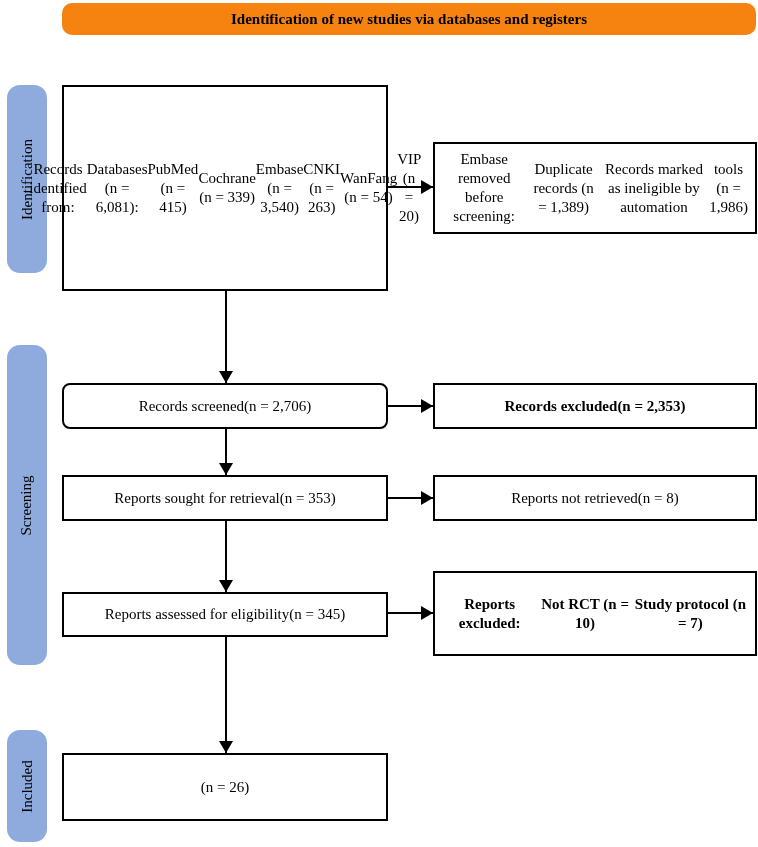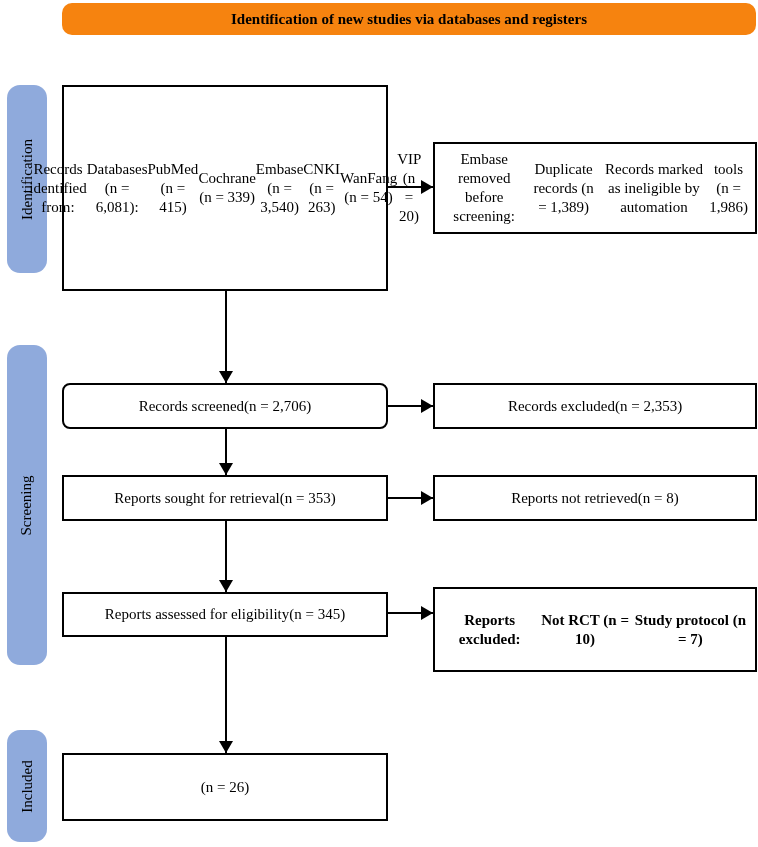--- a/index.html
+++ b/index.html
@@ -124,41 +124,41 @@
       <div>Duplicate records (n = 1,389)</div>
       <div>Records marked as ineligible by automation</div>
       <div>tools (n = 1,986)</div>
     </div>
 
   <div class="box" style="left:62px; top:383px; width:326px; height:46px;border-radius:8px;">
       <div>Records screened</div>
       <div>(n = 2,706)</div>
     </div>
 
-  <div class="box" style="left:433px; top:383px; width:324px; height:46px;">
+  <div class="box" style="left:433px; top:383px; width:324px; height:46px;font-weight:bold;">
       <div>Records excluded</div>
       <div>(n = 2,353)</div>
     </div>
 
   <div class="box" style="left:62px; top:475px; width:326px; height:46px;">
       <div>Reports sought for retrieval</div>
       <div>(n = 353)</div>
     </div>
 
   <div class="box" style="left:433px; top:475px; width:324px; height:46px;">
       <div>Reports not retrieved</div>
       <div>(n = 8)</div>
     </div>
 
   <div class="box" style="left:62px; top:592px; width:326px; height:45px;">
       <div>Reports assessed for eligibility</div>
       <div>(n = 345)</div>
     </div>
 
-  <div class="box bold" style="left:433px; top:587px; width:324px; height:85px;">
+  <div class="box bold" style="left:433px; top:571px; width:324px; height:85px;">
       <div>Reports excluded:</div>
       <div>Not RCT (n = 10)</div>
       <div>Study protocol (n = 7)</div>
     </div>
 
   <div class="box" style="left:62px; top:753px; width:326px; height:68px;">
       <div>(n = 26)</div>
     </div>
 
   <div class="arrow-v" style="left:225px; top:291px; height:92px;"></div>

